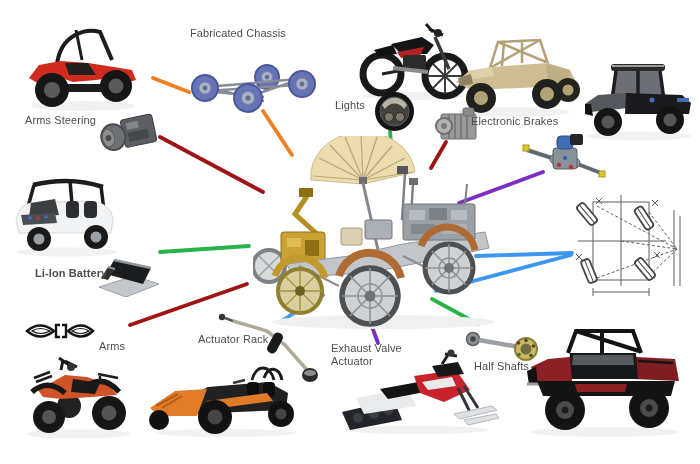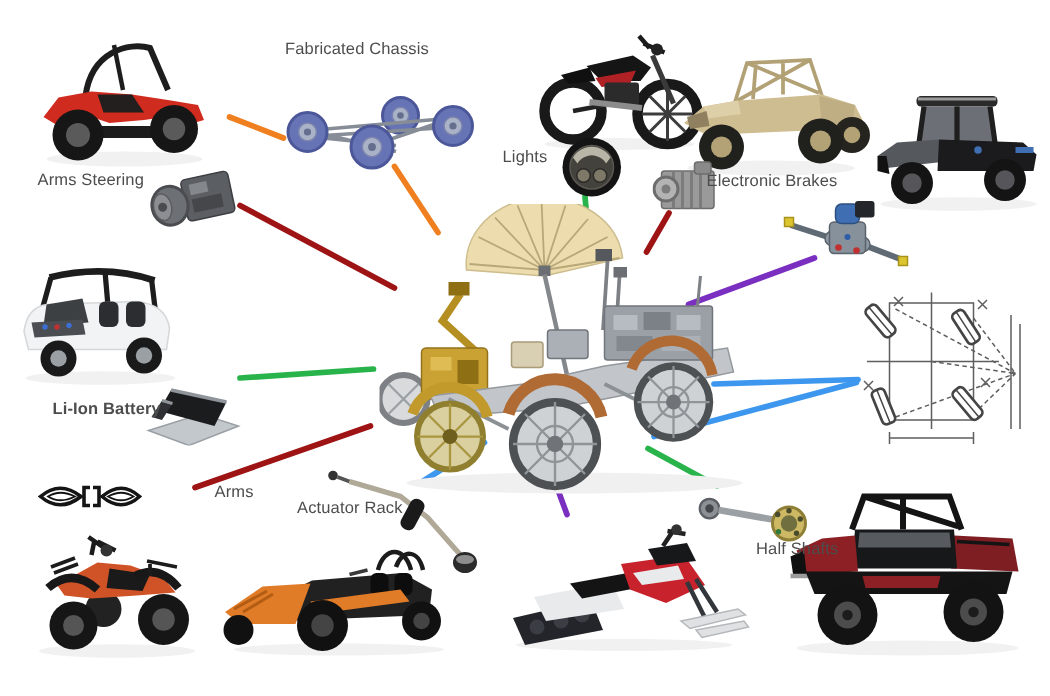--- a/index.html
+++ b/index.html
@@ -196,21 +196,21 @@
   <div class="node" style="left:97px;top:253px;width:64px;height:44px">
     <svg viewBox="0 0 64 44">
       <polygon points="2,34 37,23 62,31 29,44" fill="#c3c8cd" stroke="#9aa0a5"></polygon>
       <polygon points="9,21 17,7 54,15 46,31" fill="#1b1c1e"></polygon>
       <path d="M17,7 L54,15" stroke="#8e9499" stroke-width="2.5"></path>
       <polygon points="4,25 11,14 18,16 11,27" fill="#2e3033"></polygon>
       <path d="M11,14 L18,16" stroke="#8e9499" stroke-width="2"></path>
     </svg>
   </div>
 
-  <span class="lbl" style="left: 99px; top: 322px; color: rgb(77, 77, 77); margin-left: 44px;">Arms</span>
+  <span class="lbl" style="left: 99px; top: 340px; color: rgb(77, 77, 77);">Arms</span>
   <div class="node" style="left:25px;top:318px;width:70px;height:26px">
     <svg viewBox="0 0 70 26">
       <path d="M2,13 Q15,2 29,13 Q15,24 2,13 Z" fill="#ffffff" stroke="#141414" stroke-width="2.4"></path>
       <path d="M7,13 Q15,8 25,13 Q15,18 7,13 Z" fill="none" stroke="#141414" stroke-width="1.2"></path>
       <path d="M35,7 L31,7 L31,19 L35,19" fill="none" stroke="#141414" stroke-width="2.4"></path>
       <path d="M37,7 L41,7 L41,19 L37,19" fill="none" stroke="#141414" stroke-width="2.4"></path>
       <path d="M43,13 Q56,2 68,13 Q56,24 43,13 Z" fill="#ffffff" stroke="#141414" stroke-width="2.4"></path>
       <path d="M47,13 Q56,8 64,13 Q56,18 47,13 Z" fill="none" stroke="#141414" stroke-width="1.2"></path>
     </svg>
   </div>
@@ -260,20 +260,21 @@
       <path d="M8,50 L30,38 M14,52 L34,40" stroke="#b35c14" stroke-width="2"></path>
       <path d="M59,45 L119,37 L125,45 L65,53 Z" fill="#e07b28"></path>
       <circle cx="11" cy="64" r="10" fill="#111"></circle>
       <circle cx="67" cy="61" r="17" fill="#111"></circle>
         <circle cx="67" cy="61" r="7.5" fill="#444"></circle>
       <circle cx="133" cy="58" r="13" fill="#111"></circle>
         <circle cx="133" cy="58" r="5.5" fill="#444"></circle>
     </svg>
   </div>
 
+  <span class="lbl" style="left: 331px; top: 342px; color: rgb(77, 77, 77);"><span>Exhaust Valve</span><br><span>Actuator</span></span>
 
   <div class="node" style="left:336px;top:348px;width:167px;height:87px">
     <svg viewBox="0 0 167 87">
       <ellipse cx="80" cy="82" rx="72" ry="4" fill="#f1f1f1"></ellipse>
       <path d="M6,64 L58,52 L66,72 L14,82 Z" fill="#23252a"></path>
       <circle cx="22" cy="70" r="5" fill="#3a3d44"></circle>
         <circle cx="38" cy="66" r="5" fill="#3a3d44"></circle>
         <circle cx="52" cy="62" r="5" fill="#3a3d44"></circle>
       <path d="M20,50 L72,40 L80,58 L28,66 Z" fill="#e8eaec"></path>
       <path d="M44,41 L88,33 L94,43 L52,51 Z" fill="#141414"></path>
@@ -281,21 +282,21 @@
       <path d="M86,34 L116,29 L120,38 L92,42 Z" fill="#e9eaec"></path>
       <path d="M96,18 L122,14 L128,26 L102,29 Z" fill="#17181a"></path>
       <path d="M106,16 L114,4 M109,6 L121,8" stroke="#222" stroke-width="3"></path>
       <circle cx="115" cy="5" r="3.5" fill="#333"></circle>
       <path d="M122,40 L134,64 M128,38 L142,60" stroke="#33363a" stroke-width="3"></path>
       <path d="M118,66 L156,58 L161,62 L124,71 Z" fill="#dfe1e3" stroke="#b5b8bb"></path>
       <path d="M128,72 L160,66 L163,70 L132,77 Z" fill="#dfe1e3" stroke="#b5b8bb"></path>
     </svg>
   </div>
 
-  <span class="lbl" style="left: 484px; top: 360px; color: rgb(77, 77, 77); padding-left: 20px;">Half Shafts</span>
+  <span class="lbl" style="left: 454px; top: 360px; color: rgb(77, 77, 77); padding-left: 20px;">Half Shafts</span>
   <div class="node" style="left:463px;top:328px;width:80px;height:36px">
     <svg viewBox="0 0 80 36">
       <circle cx="10" cy="11" r="6.5" fill="#8d9196" stroke="#5c6066" stroke-width="1.5"></circle>
       <circle cx="10" cy="11" r="2.8" fill="#44484c"></circle>
       <path d="M16,12 L56,19" stroke="#9aa0a4" stroke-width="4.5"></path>
       <circle cx="63" cy="21" r="11" fill="#cdb964" stroke="#8f7f36" stroke-width="2"></circle>
       <circle cx="63" cy="21" r="5.5" fill="#6f6f3f"></circle>
       <circle cx="63" cy="12.5" r="1.8" fill="#4a4a2c"></circle>
         <circle cx="70.5" cy="18" r="1.8" fill="#4a4a2c"></circle>
       <circle cx="68" cy="27.5" r="1.8" fill="#4a4a2c"></circle>

